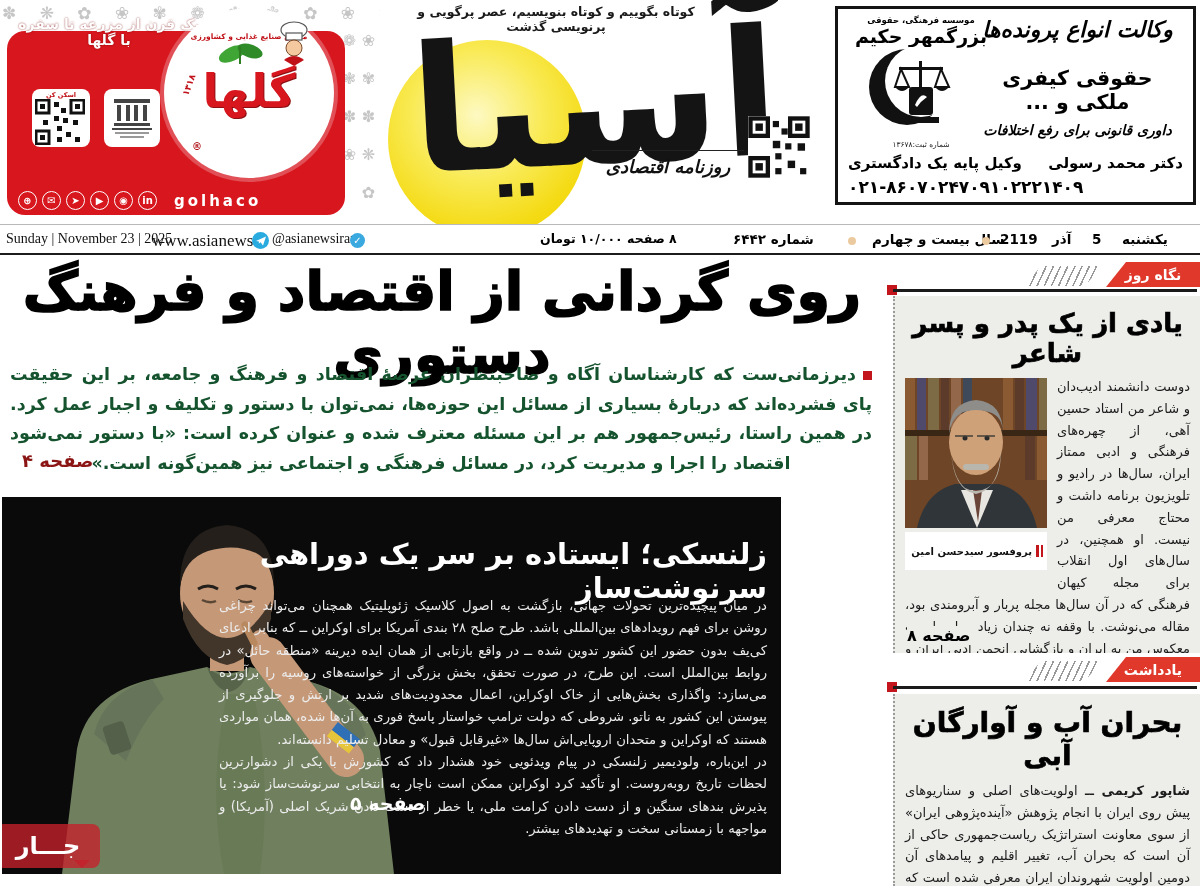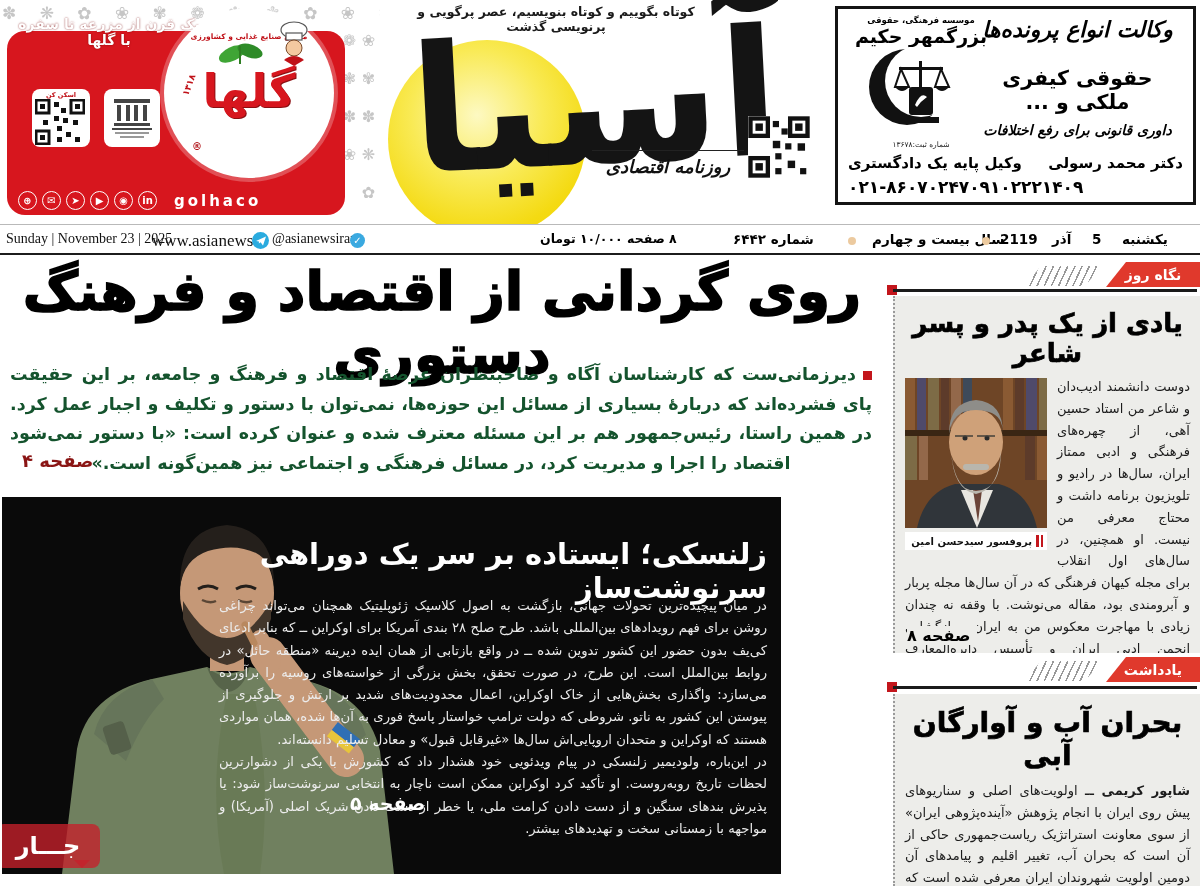--- a/index.html
+++ b/index.html
@@ -82,21 +82,21 @@
   .tag { position:absolute; right:0; top:0; width:94px; height:25px; background:#e0392c; color:#fff; font-size:14px; font-weight:bold;
          display:flex; align-items:center; justify-content:center; direction:rtl; clip-path:polygon(20px 0,100% 0,100% 100%,0 100%); }
   .sb-rule { position:absolute; left:893px; width:304px; height:3px; background:#1b1b1b; }
   .redsq { position:absolute; left:887px; width:10px; height:10px; background:#c3161c; }
   .sb-panel { position:absolute; left:893px; width:307px; background:#ededea; border-left:2px dotted #9a9a9a; overflow:hidden; direction:rtl; }
   .sb-head { font-size:26px; font-weight:900; text-align:center; margin:12px 8px 8px; color:#000; -webkit-text-stroke:0.7px #000; letter-spacing:-0.5px; }
   .sb-bodywrap { padding:0 10px; }
   .sb-body { font-size:13px; line-height:21.8px; text-align:justify; color:#1c1c1c; }
   .sb-author { font-weight:900; }
   .photo-float { float:left; width:142px; margin:2px 10px 4px 0; }
-  .photo-caption { background:#fff; display:flex; align-items:center; gap:4px; padding:3px 4px; direction:rtl; }
+  .photo-caption { background:#fff; display:flex; align-items:center; gap:4px; padding:13px 4px; direction:rtl; }
   .cap-bars { width:7px; height:12px; background:repeating-linear-gradient(90deg,#c3161c 0 2.5px,#fff 2.5px 4.5px); flex:none; }
   .cap-text { font-size:10px; font-weight:900; color:#111; white-space:nowrap; }
   .sb-pageref { position:absolute; left:12px; bottom:8px; font-size:16px; font-weight:900; color:#000; direction:rtl; background:#ededea; padding-right:6px; }
 </style>
 </head>
 <body>
 
 <div id="paper">
 
   <div class="golha">

